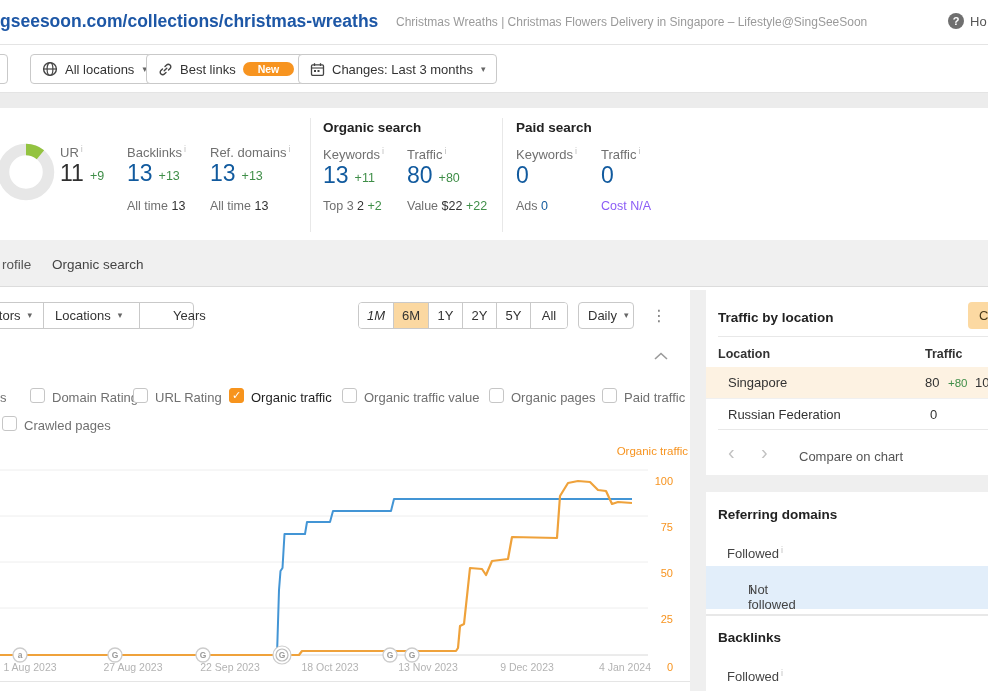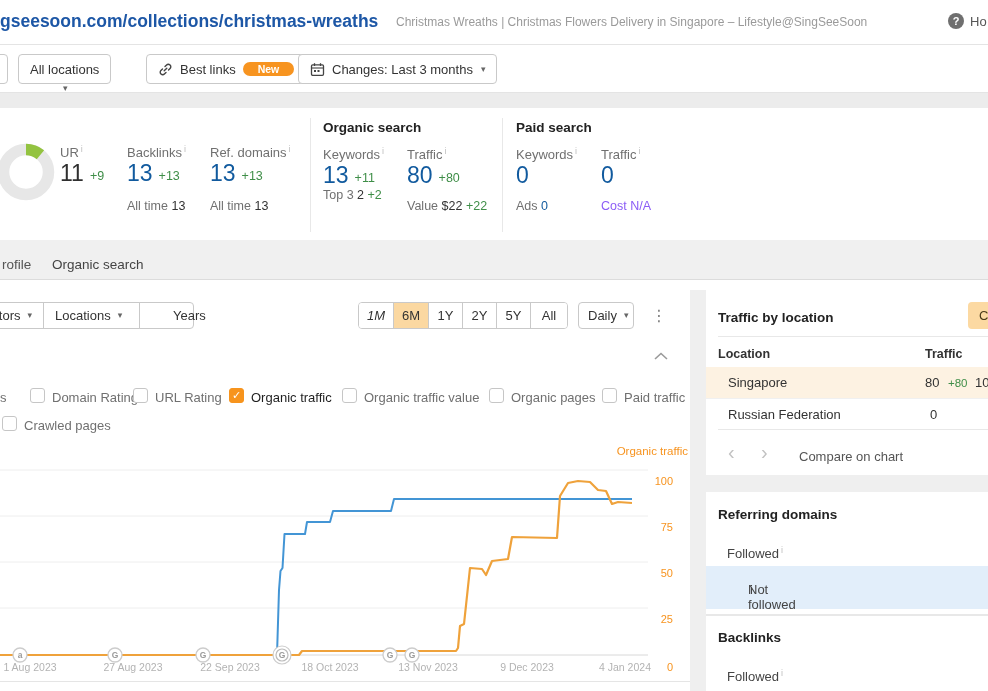--- a/index.html
+++ b/index.html
@@ -35,21 +35,21 @@
   .sub-line { position:absolute; font-size:12.5px; color:#707070; white-space:nowrap; }
   .sub-line b { font-weight:normal; color:#333; }
   .sub-line .blue { color:#115a9e; }
   .sub-line .muted { color:#8b5cf6; }
   .sub-line .g { color:#3f8e48; }
   .sec-title { position:absolute; font-size:13.5px; font-weight:bold; color:#222; white-space:nowrap; }
   .vdiv { position:absolute; top:10px; width:1px; height:114px; background:#e8e8e8; }
   .red-num { position:absolute; left:0; top:194px; font-size:12px; color:#cf3434; }
 
   
-  .tabs { position:absolute; left:0; top:240px; width:988px; height:40px; background:#f0f0f0; border-bottom:1px solid #dcdcdc; }
+  .tabs { position:absolute; left:0; top:240px; width:988px; height:47px; background:#f0f0f0; border-bottom:1px solid #dcdcdc; }
   .tab { position:absolute; top:17px; font-size:13.5px; color:#555; cursor:pointer; white-space:nowrap; }
 
   
   .left-pane { position:absolute; left:0; top:290px; width:690px; height:401px; background:#fff; }
   .gutter { position:absolute; left:690px; top:290px; width:16px; height:401px; background:#efefef; }
   .right-panel { position:absolute; left:706px; top:290px; width:282px; height:401px; background:#fff; }
 
   
   .sm-btn { position:absolute; top:12px; height:27px; border:1px solid #c9c9c9; background:#fff; display:inline-flex; align-items:center; gap:6px; padding:0 11px; font-size:13px; color:#333; cursor:pointer; white-space:nowrap; }
   .rounded-r { border-radius:0 4px 4px 0;padding-left:33px; }
@@ -99,21 +99,21 @@
     <div class="url-title">gseesoon.com/collections/christmas-wreaths</div>
     <div class="page-subtitle">Christmas Wreaths | Christmas Flowers Delivery in Singapore – Lifestyle@SingSeeSoon</div>
     <div class="help-wrap">
       <span class="help-circle">?</span>
       <span>Ho</span>
     </div>
   </header>
 
   <div class="toolbar">
     <button class="btn" style="left:-28px; width:36px;"></button>
-    <button class="btn" style="left:18px;flex-direction:column;">
+    <button class="btn" style="left:30px;">
       <svg class="icon-svg" width="16" height="16" viewBox="0 0 16 16">
           <circle cx="8" cy="8" r="6.4" fill="none" stroke="#444" stroke-width="1.4"></circle>
           <ellipse cx="8" cy="8" rx="2.9" ry="6.4" fill="none" stroke="#444" stroke-width="1.2"></ellipse>
           <line x1="1.6" y1="8" x2="14.4" y2="8" stroke="#444" stroke-width="1.2"></line>
         </svg>
       <span>All locations</span>
       <span class="caret">▾</span>
     </button>
     <button class="btn" style="left:146px;">
       <svg class="icon-svg" width="15" height="15" viewBox="0 0 15 15">
@@ -169,21 +169,21 @@
     <div class="sub-line" style="left:210px; top:91px;"><span>All time</span>&nbsp;<b>13</b></div>
 
     <div class="vdiv" style="left:310px;"></div>
 
     <div class="sec-title" style="left:323px; top:12px;">Organic search</div>
     <div class="m-label" style="left:323px; top:38px;"><span>Keywords</span><span class="sup-i">i</span></div>
     <div class="val-line" style="left:323px; top:56px;">
       <span class="val-big">13</span>
       <span class="chg">+11</span>
     </div>
-    <div class="sub-line" style="left:323px; top:80px;"><span>Top 3</span>&nbsp;<b>2</b>&nbsp;<span class="g">+2</span></div>
+    <div class="sub-line" style="left:323px; top:91px;"><span>Top 3</span>&nbsp;<b>2</b>&nbsp;<span class="g">+2</span></div>
 
     <div class="m-label" style="left:407px; top:38px;"><span>Traffic</span><span class="sup-i">i</span></div>
     <div class="val-line" style="left:407px; top:56px;">
       <span class="val-big">80</span>
       <span class="chg">+80</span>
     </div>
     <div class="sub-line" style="left:407px; top:91px;"><span>Value</span>&nbsp;<b>$22</b>&nbsp;<span class="g">+22</span></div>
 
     <div class="vdiv" style="left:502px;"></div>
 

